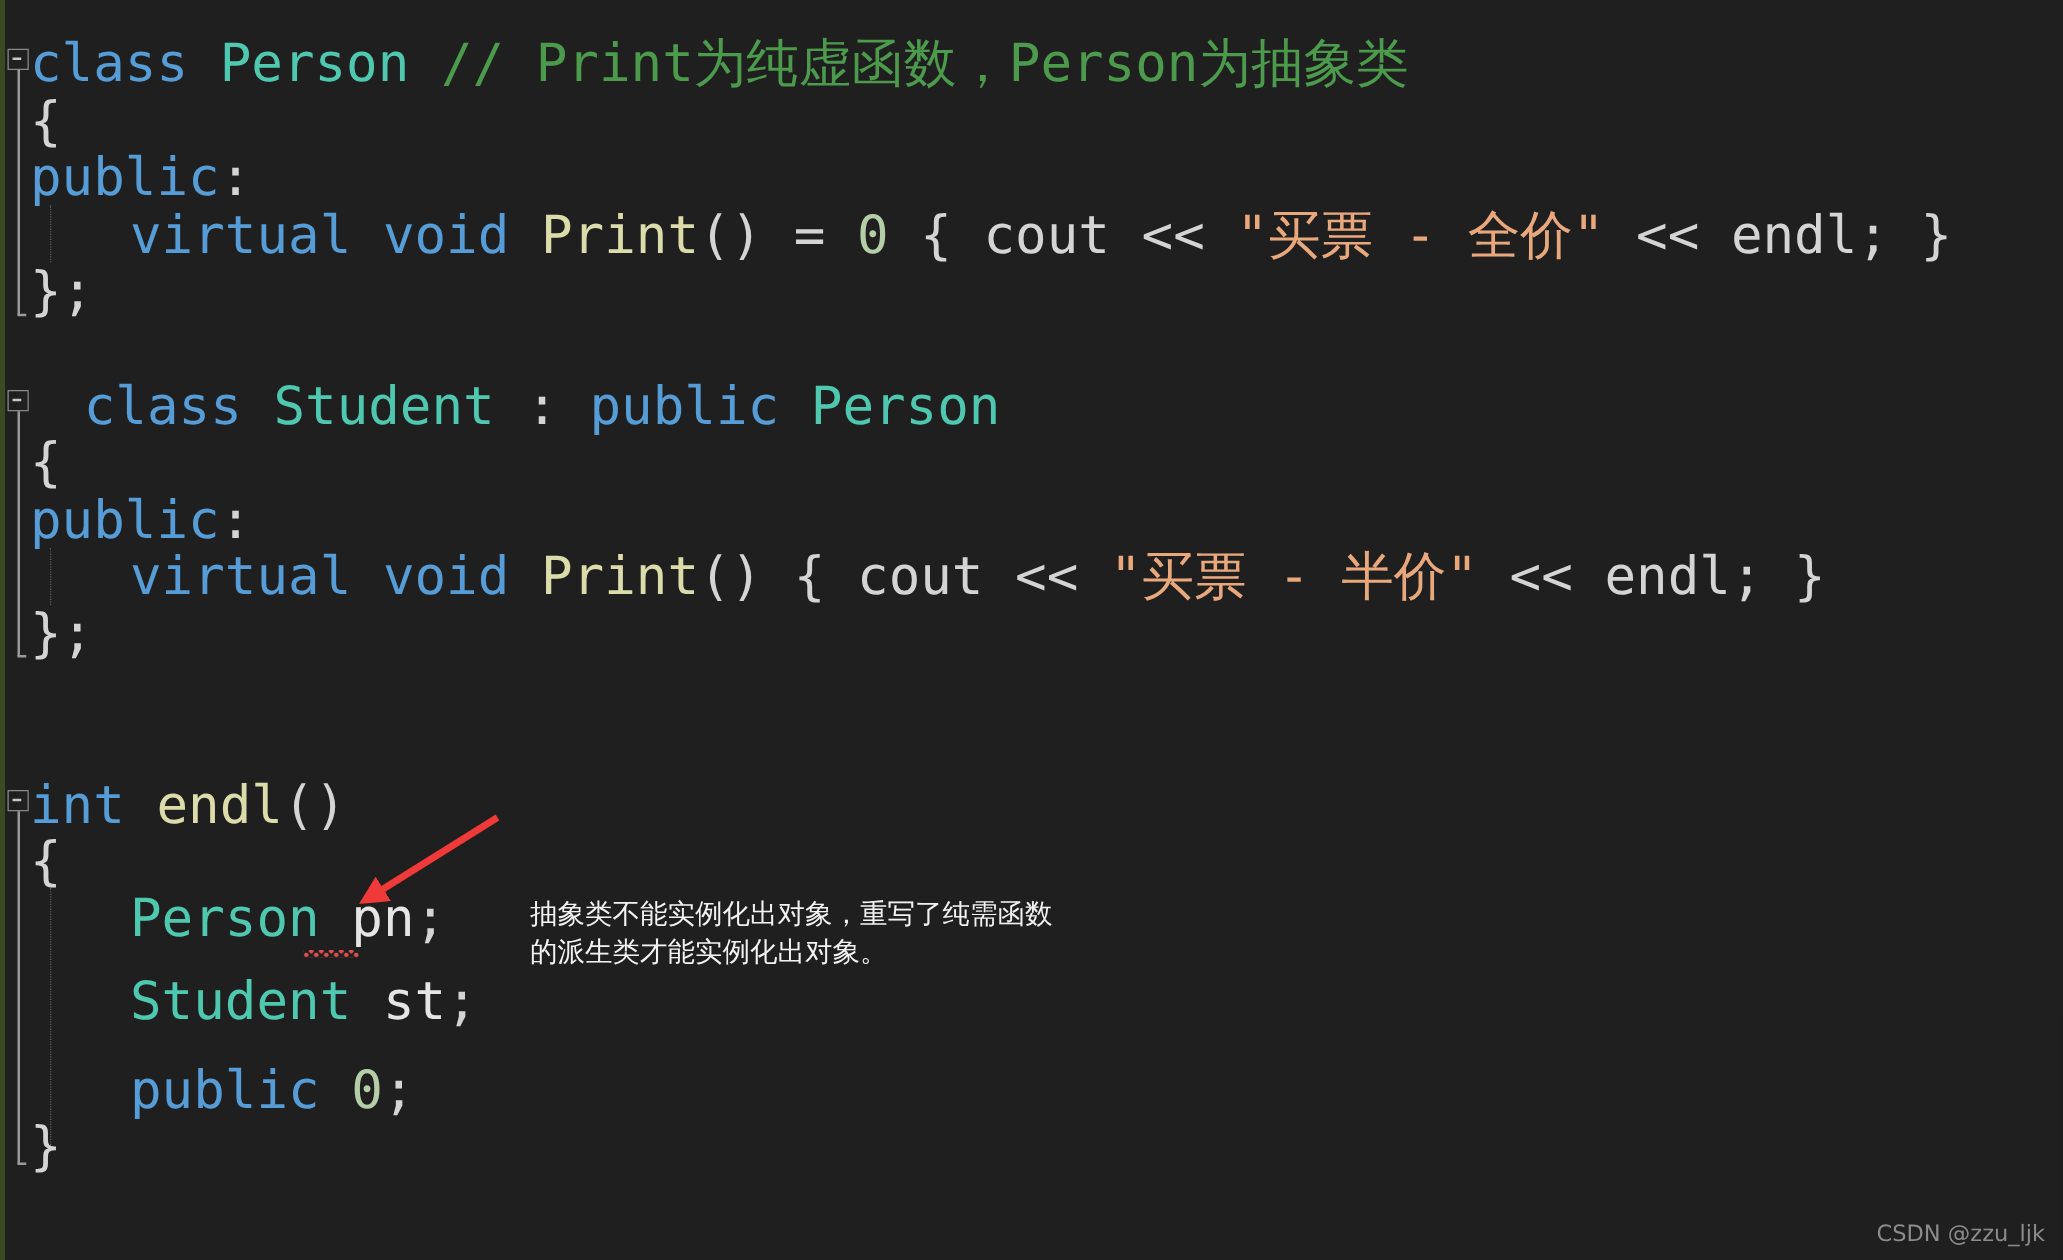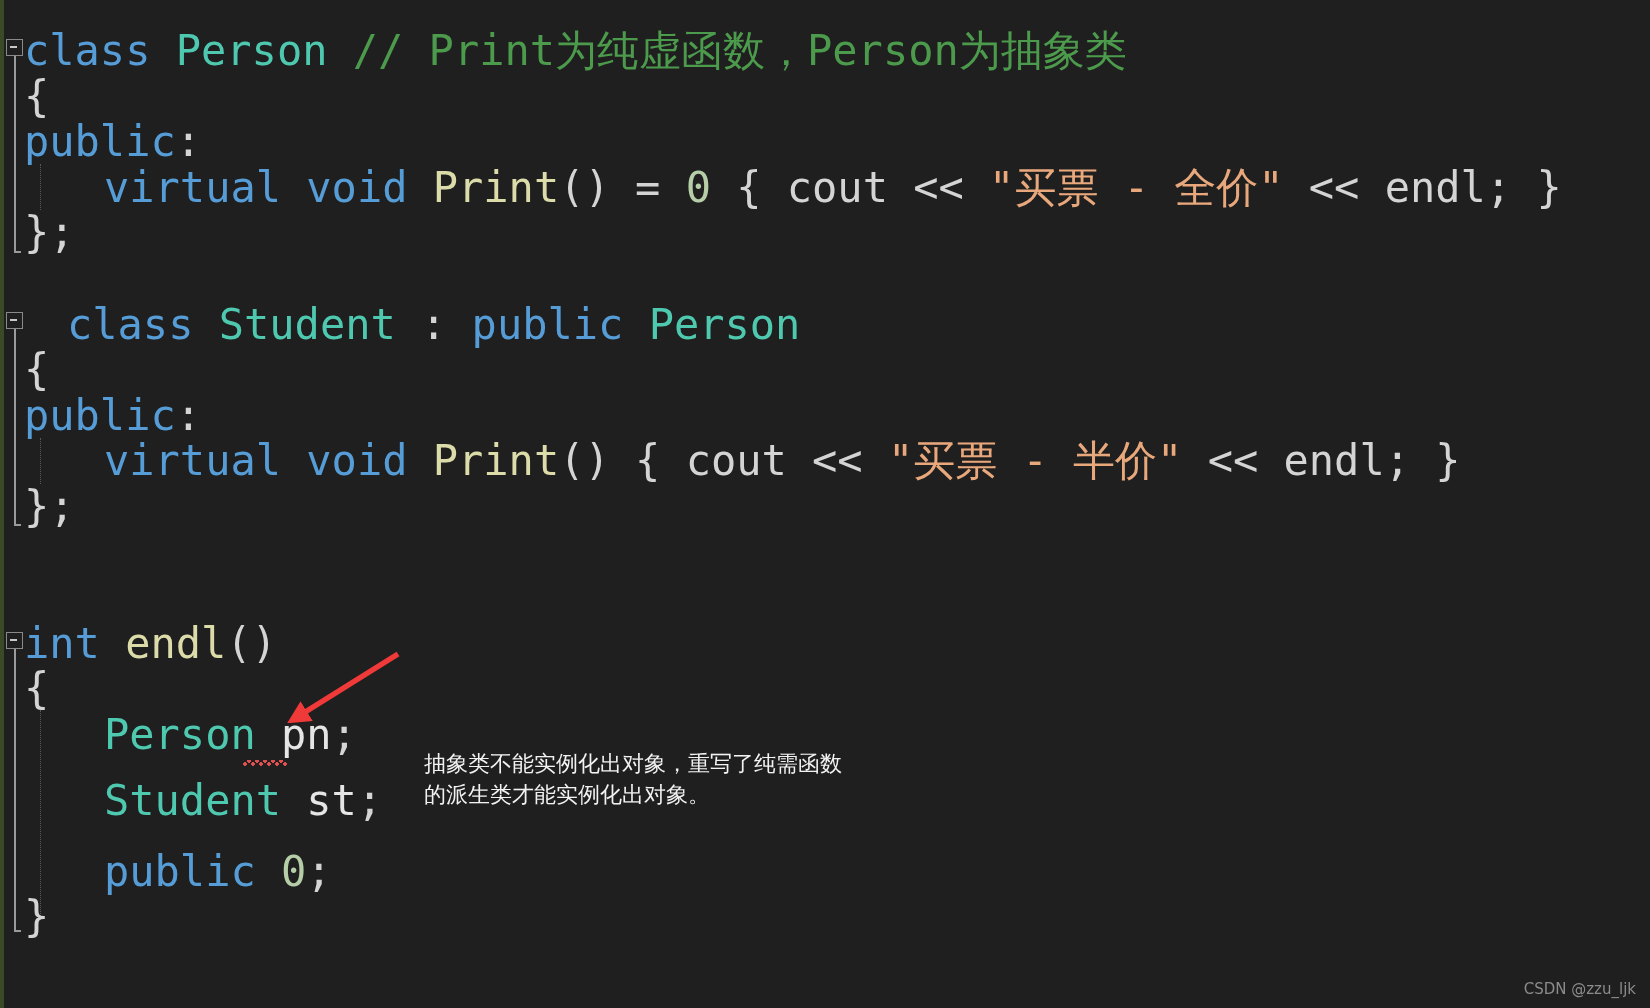--- a/index.html
+++ b/index.html
@@ -115,21 +115,21 @@
     font-size: 22px;
     line-height: 31px;
     white-space: pre-line;
   }
 
   
   #watermark {
     position: absolute;
     color: #8b8b8b;
     font-family: "DejaVu Sans", sans-serif;
-    font-size: 15px;
+    font-size: 18px;
   }
 </style>
 </head>
 <body>
 
 <div id="editor">
 
   <div id="left-edge"></div>
 
   <div class="fold-box" style="left:6px; top:39px;"></div>
@@ -175,18 +175,18 @@
 
   <svg id="arrow-svg" style="left:286px; top:648px;" width="120" height="75" viewBox="0 0 120 75">
     <defs>
       <marker id="arrowhead" markerWidth="4.2" markerHeight="4.2" refX="1.0" refY="2.1" orient="auto">
         <polygon points="0,0 4.2,2.1 0,4.2" fill="#F03A3A"></polygon>
       </marker>
     </defs>
     <line x1="112" y1="6" x2="16" y2="66" stroke="#F03A3A" stroke-width="5.5" marker-end="url(#arrowhead)"></line>
   </svg>
 
-  <div id="annotation" style="left:424px; top:748px;">抽象类不能实例化出对象，重写了纯需函数
+  <div id="annotation" style="left:424px; top:716px;">抽象类不能实例化出对象，重写了纯需函数
 的派生类才能实例化出对象。</div>
 
   <div id="watermark" style="right:14px; bottom:10px;">CSDN @zzu_ljk</div>
 
 </div>
 
 </body></html>

